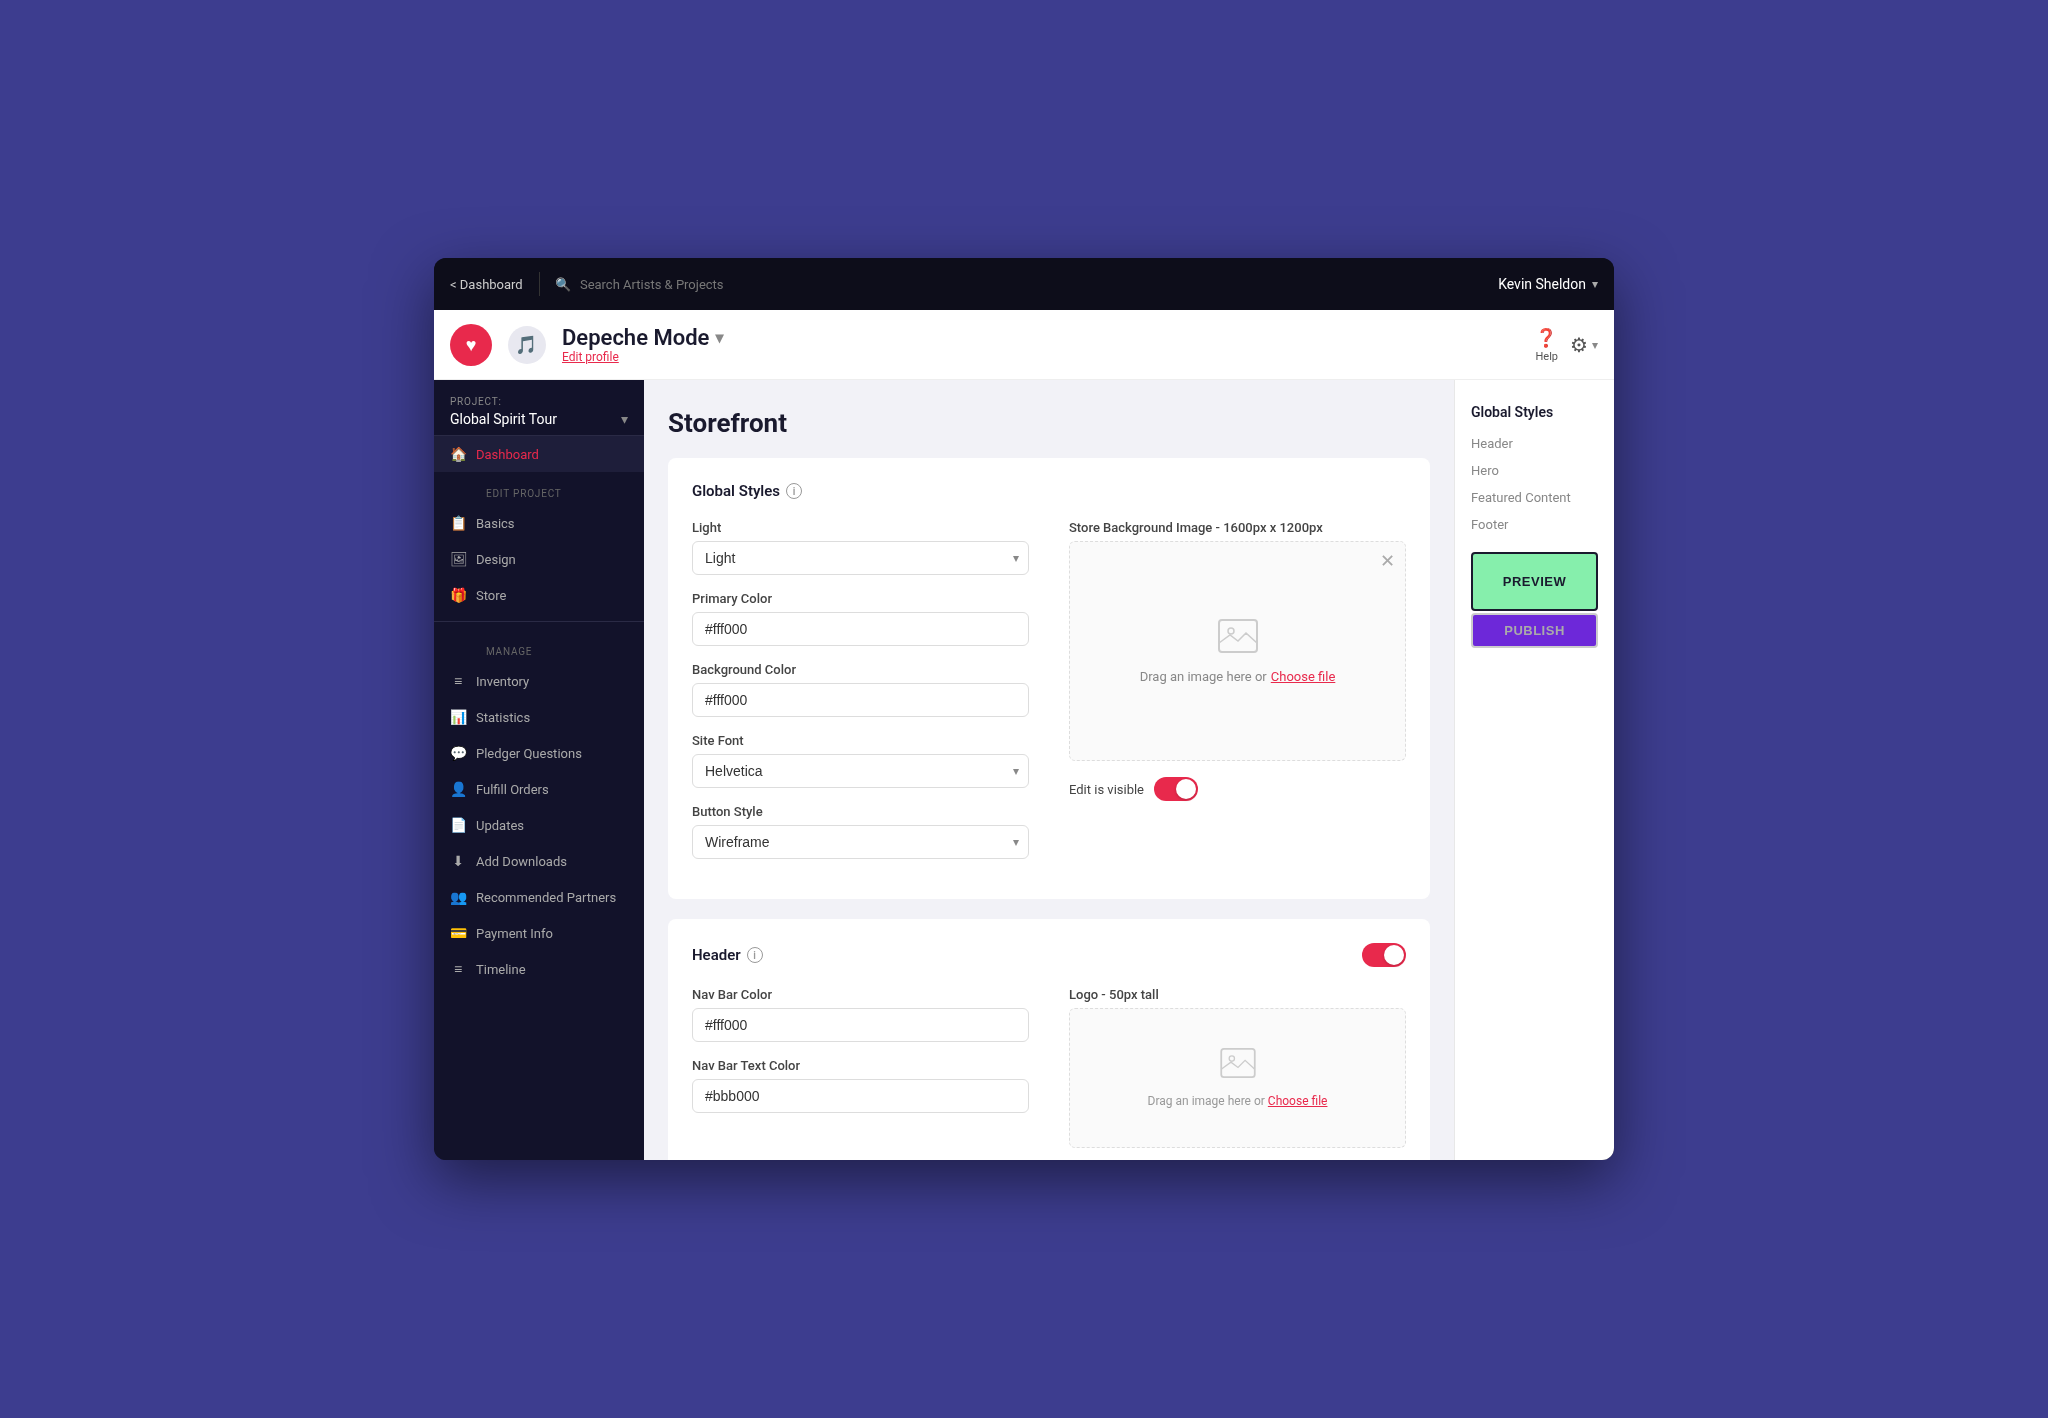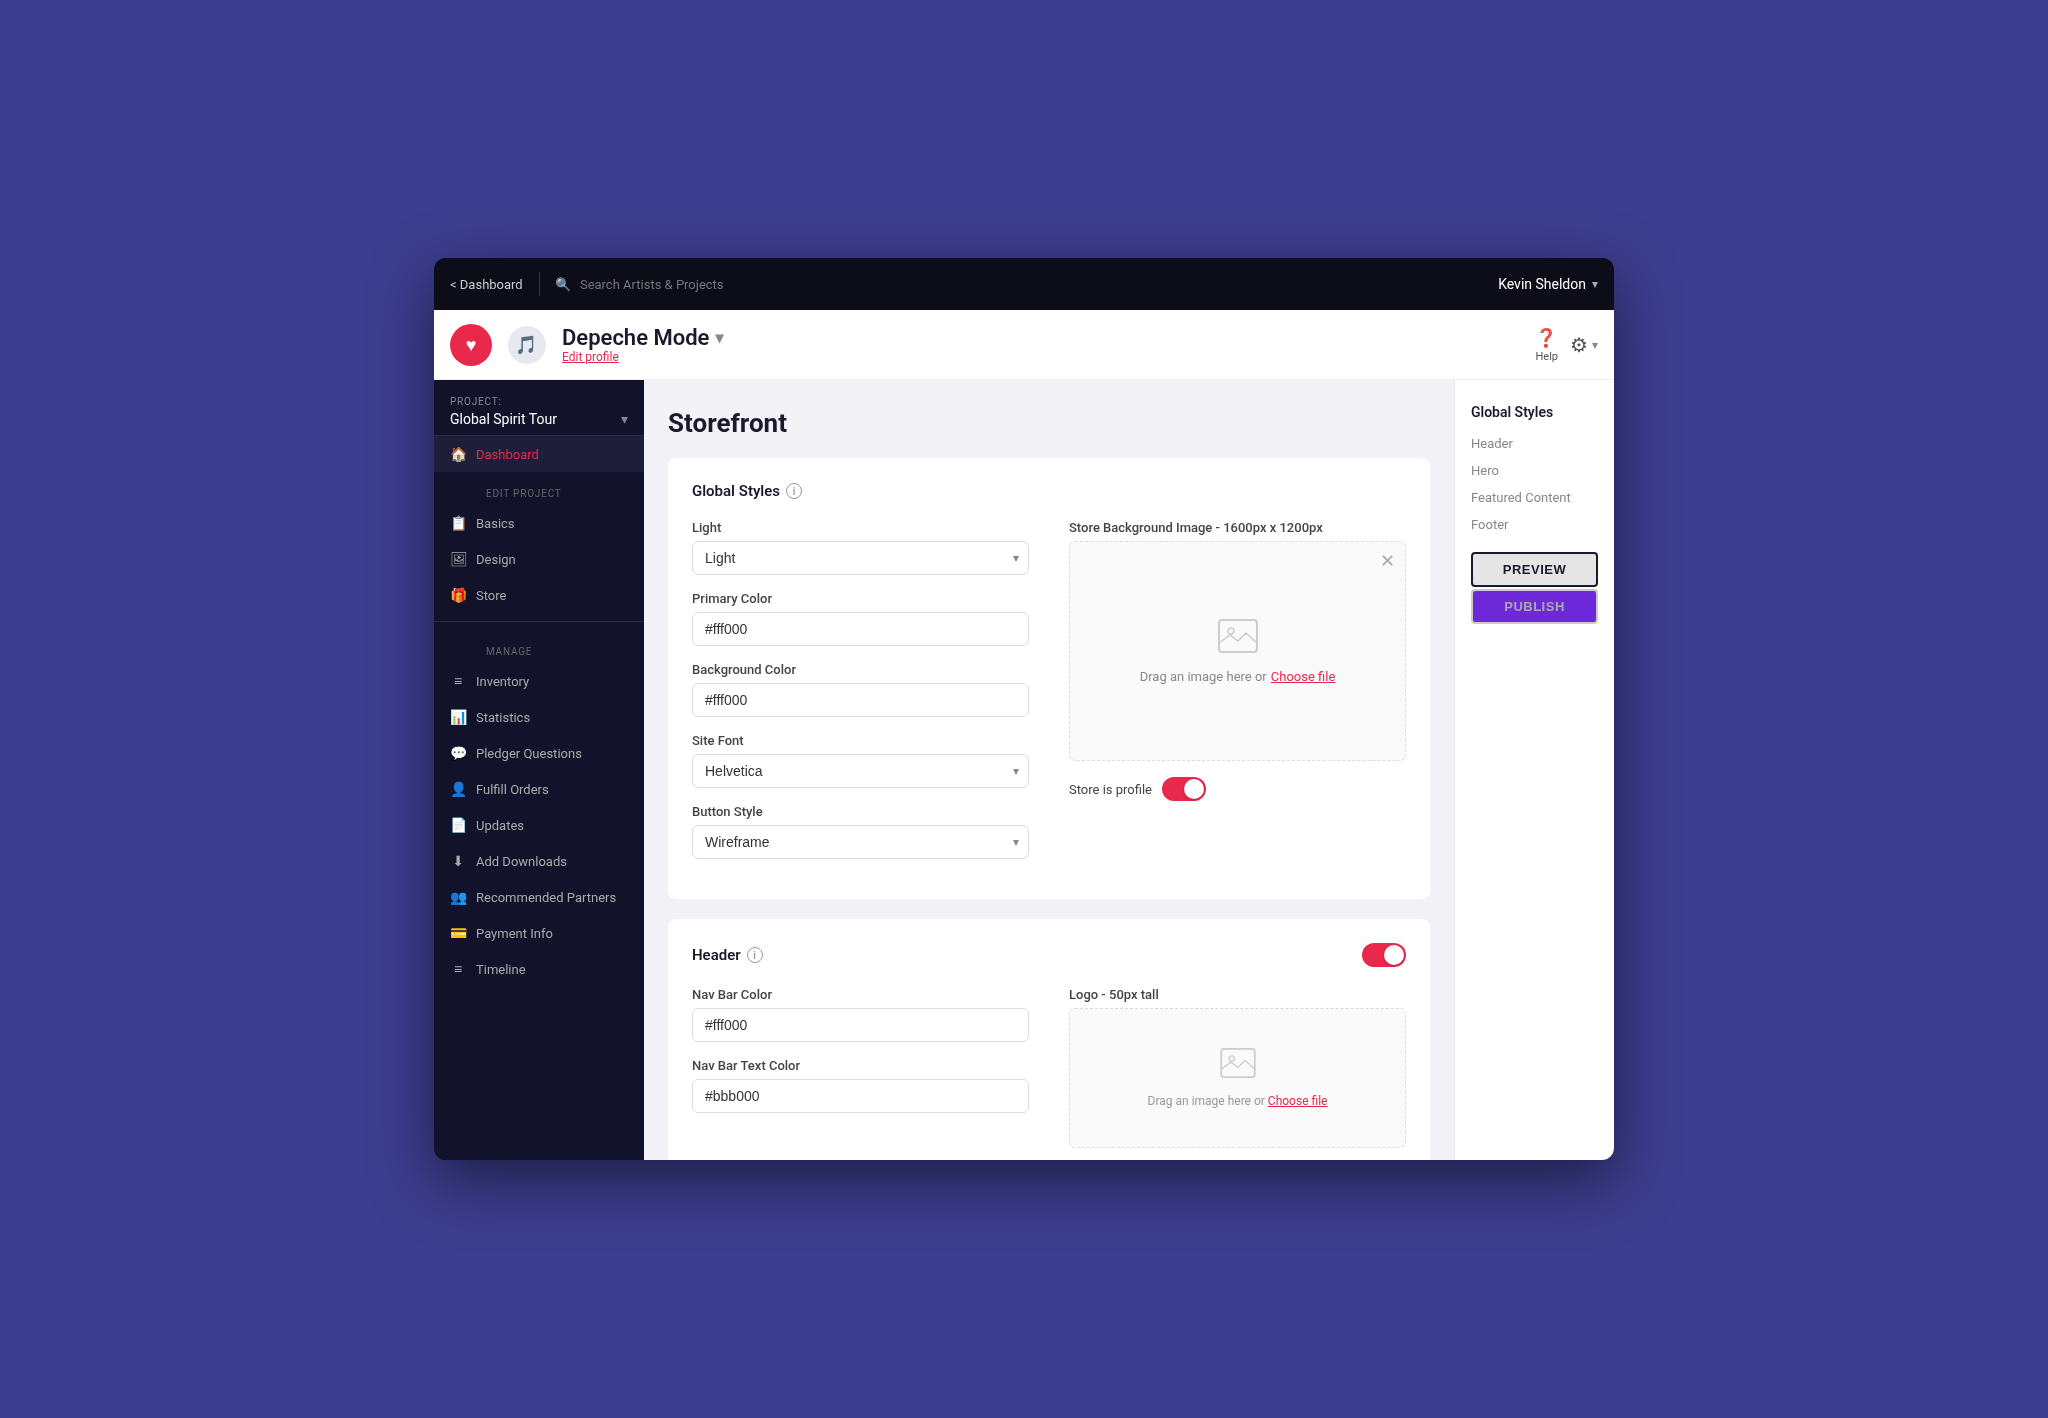--- a/index.html
+++ b/index.html
@@ -366,23 +366,23 @@
       display: block;
       font-size: 13px;
       color: #888;
       margin-bottom: 12px;
       cursor: pointer;
     }
     .preview-btn {
       display: block;
       width: 100%;
       border: 2px solid #1a1a2e;
-      background: #e5e5e5;
+      background: #86efac;
       border-radius: 4px;
-      padding: 8px;
+      padding: 20px;
       font-size: 13px;
       font-weight: 700;
       color: #1a1a2e;
       text-align: center;
       cursor: pointer;
       margin-top: 20px;
       letter-spacing: 0.5px;
     }
     .publish-btn {
       display: block;
@@ -594,21 +594,21 @@
                   </svg>
                 </span>
                 <div style="font-size:13px;color:#888;display:flex;gap:4px;align-items:center;">
                   <span>Drag an image here or</span>
                   <span class="choose-file-link">Choose file</span>
                 </div>
               </div>
             </div>
 
             <div class="toggle-row">
-              <span class="toggle-label">Store is profile</span>
+              <span class="toggle-label">Edit is visible</span>
               <div class="toggle"></div>
             </div>
           </div>
         </div>
       </div>
 
       <div class="card">
         <div class="card-title-row">
           <div class="card-title">
             <span>Header</span>

